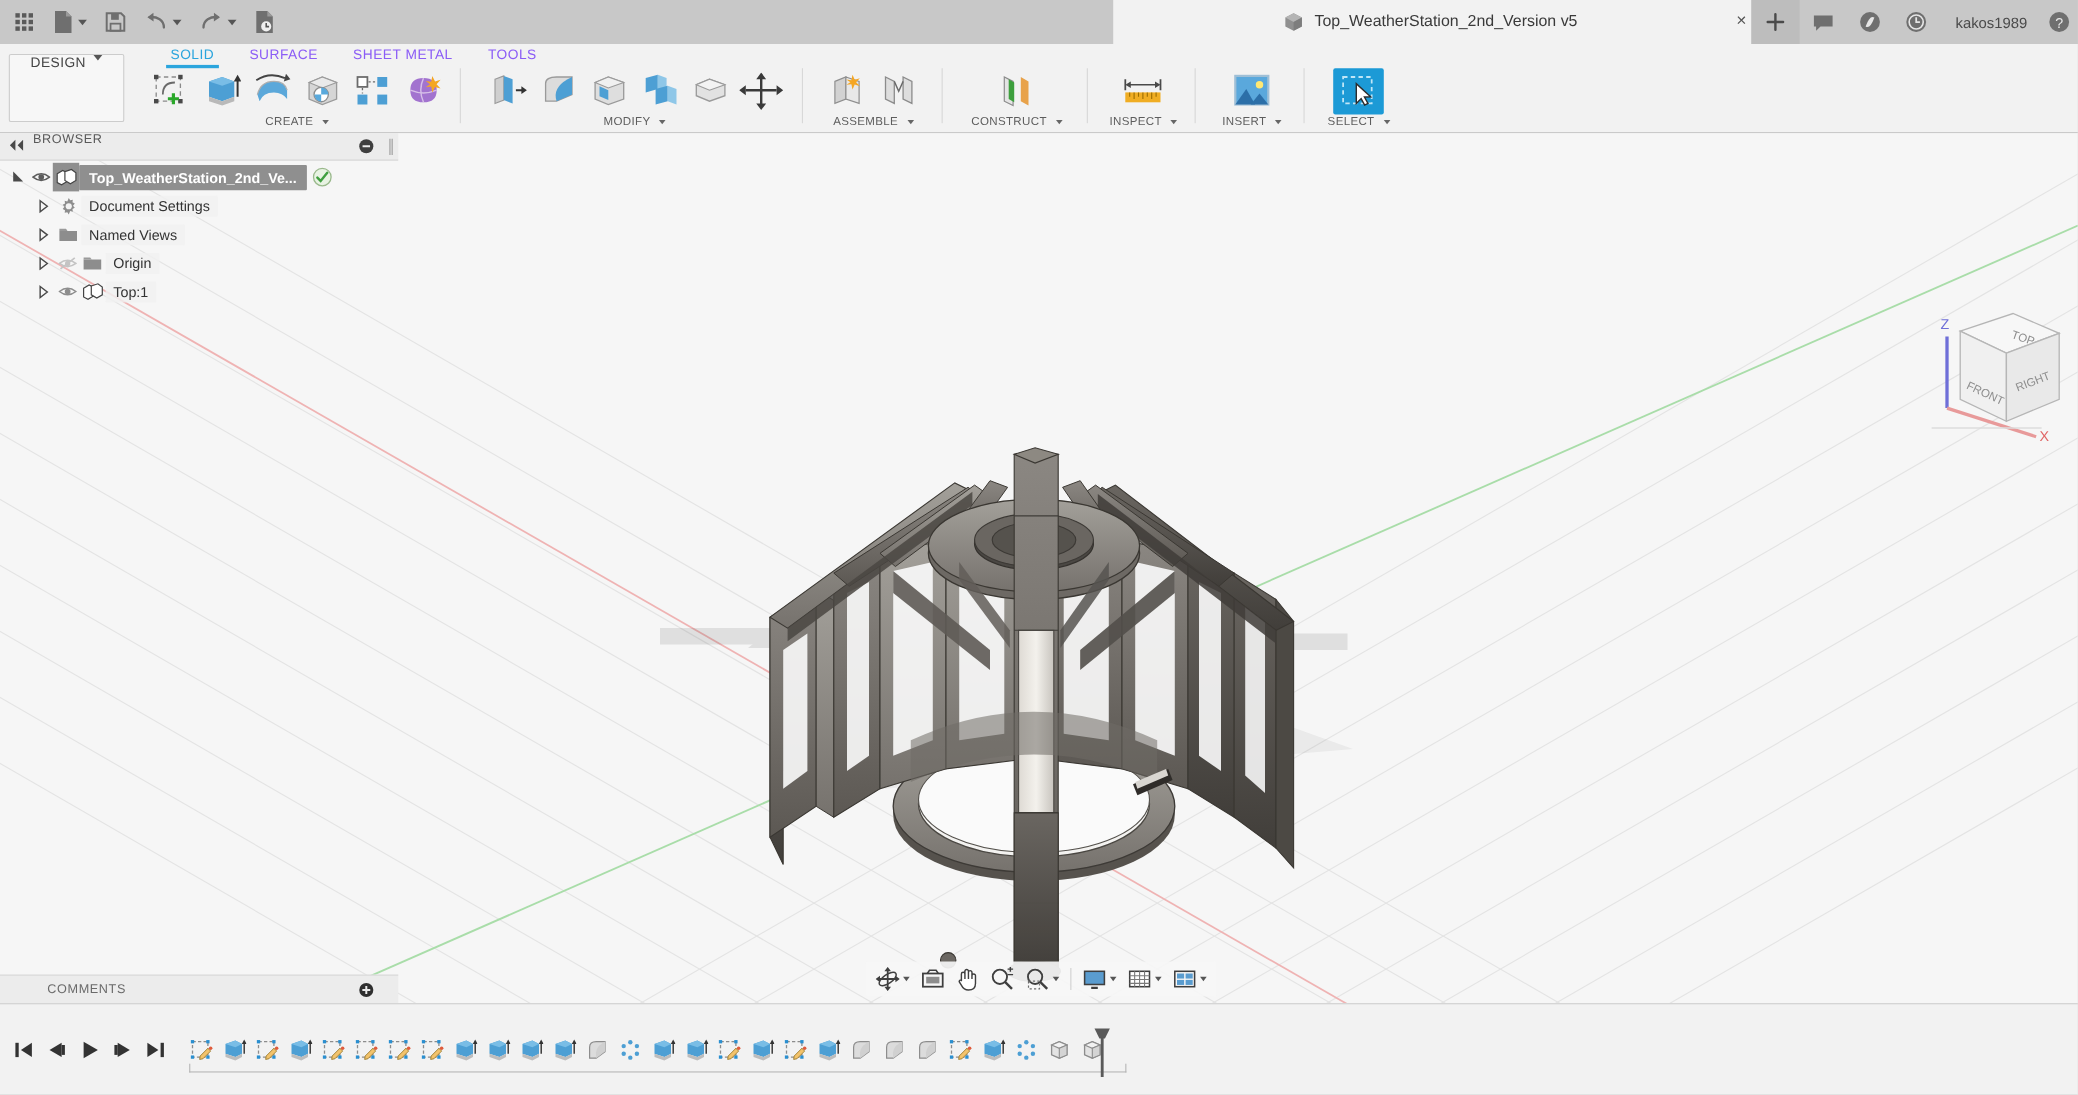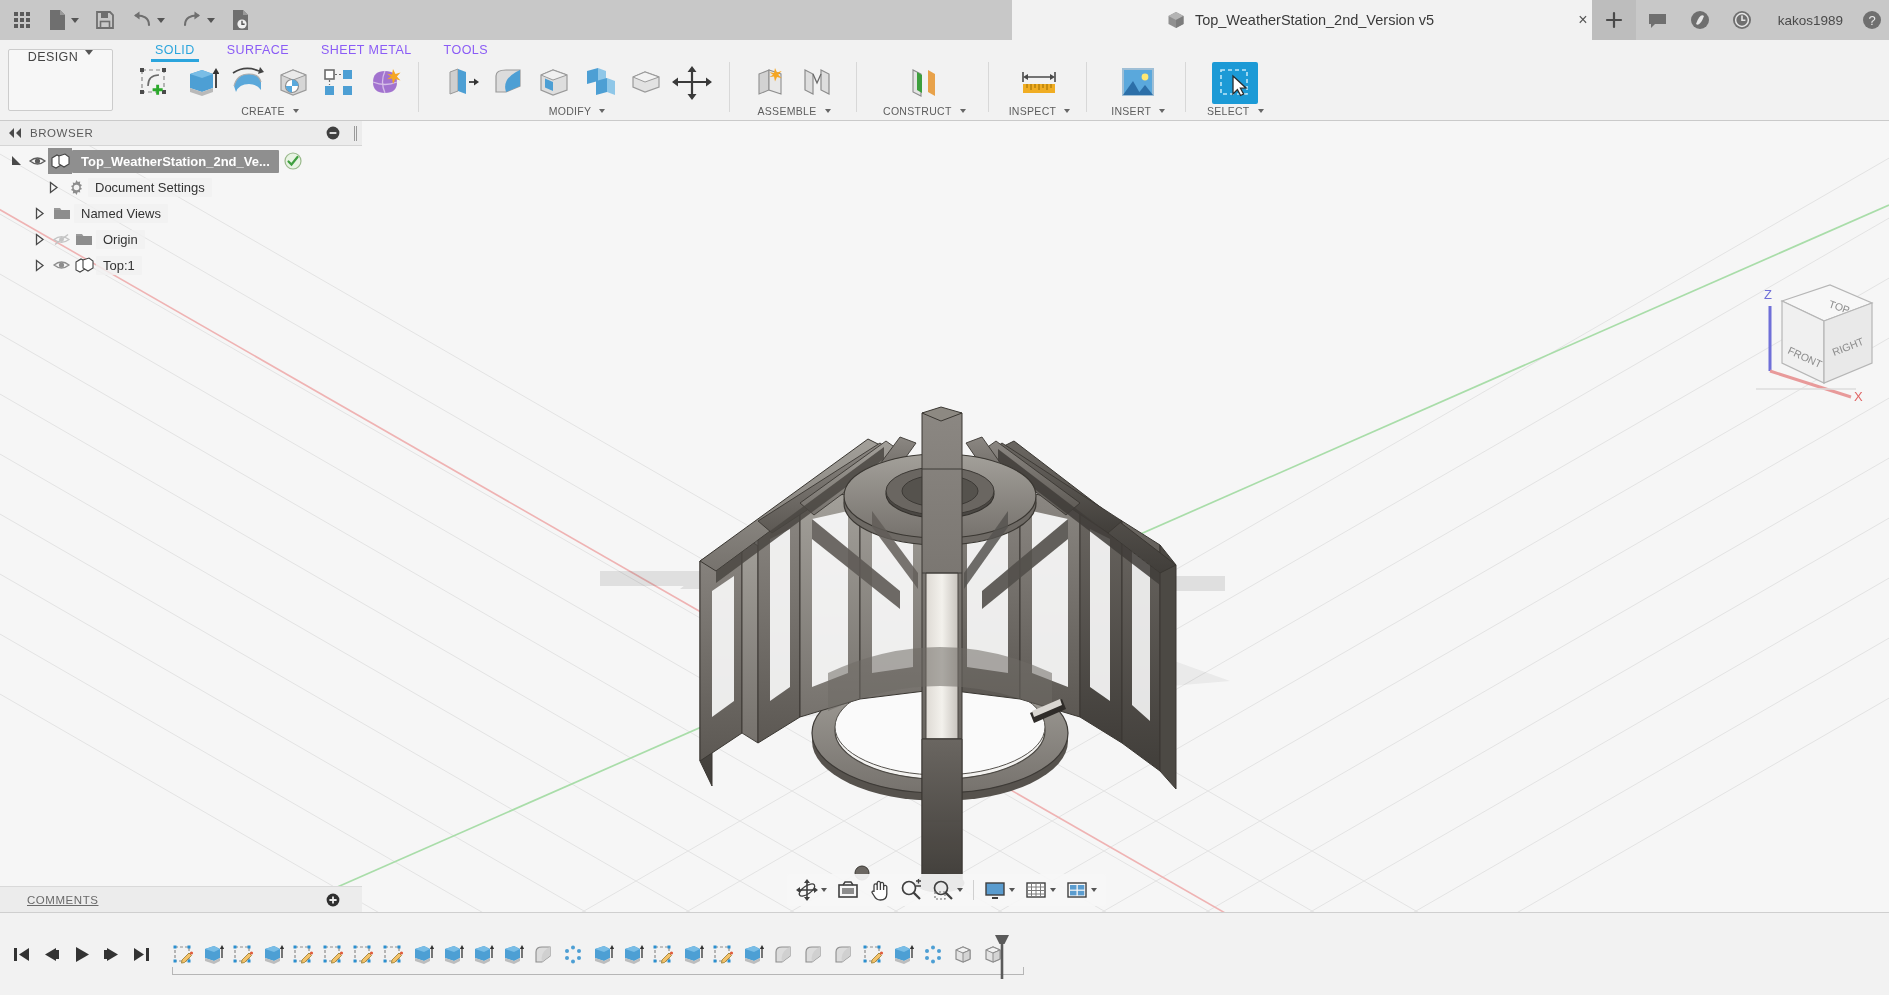--- a/index.html
+++ b/index.html
@@ -108,21 +108,21 @@
   }
   .gridsvg { position: absolute; inset: 0; width: 100%; height: 100%; }
 
   
   .browser {
     position: absolute; top: 121px; left: 0; width: 368px; height: 791px;
   }
   .br-header {
     position: absolute; top: 0; left: 0; width: 362px; height: 25px;
     background: #ececec; border-bottom: 1px solid #d5d5d5;
-    display: flex; align-items: center; padding-left: 4px;
+    display: flex; padding-left: 4px;
   }
   .br-collapse { width: 22px; height: 22px; display:flex; align-items:center; justify-content:center; cursor:pointer; }
   .br-title { font-size: 11.5px; color: #5a5a5a; letter-spacing: .55px; margin-left: 4px; }
   .br-dot { position: absolute; right: 22px; top: 5px; width: 14px; height: 14px; cursor: pointer; }
   .br-grip { position: absolute; right: 4px; top: 5px; width: 5px; height: 15px; cursor: col-resize; }
   .tree { position: absolute; top: 27px; left: 0; width: 362px; }
   .tnode {
     display: flex; align-items: center; height: 26px; cursor: pointer;
     font-size: 13px; color: #333;
   }
@@ -137,21 +137,21 @@
   .tnode.root .tlabel { background: #8f8f8f; color: #fff; padding: 2px 9px; border-radius: 1px; }
   .tnode.root .ticon { background: #8f8f8f; }
   .chk { width: 18px; height: 18px; margin-left: 5px; }
 
   
   .comments {
     position: absolute; bottom: 0; left: 0; width: 362px; height: 26px;
     background: #ececec; border-top: 1px solid #d9d9d9;
     display: flex; align-items: center;
   }
-  .cm-title { font-size: 11.5px; color: #6a6a6a; letter-spacing: .55px; margin-left: 27px; text-decoration: underline; }
+  .cm-title { font-size: 11.5px; color: #6a6a6a; letter-spacing: .55px; margin-left: 43px; }
   .cm-add { position: absolute; right: 22px; top: 6px; width: 14px; height: 14px; cursor: pointer; }
 
   
   .viewcube { position: absolute; top: 150px; right: 8px; width: 125px; height: 135px; }
 
   
   .navbar {
     position: absolute; left: 787px; bottom: 6px; height: 32px;
     display: flex; align-items: center;
     background: rgba(246,246,246,.92); border-radius: 2px; padding: 0 4px;
@@ -806,21 +806,21 @@
         </span>
         <span class="tlabel">Top_WeatherStation_2nd_Ve...</span>
         <span class="chk">
           <svg width="18" height="18" viewBox="0 0 18 18">
             <circle cx="9" cy="9" r="8" fill="#e8f3e3" stroke="#9ab98c" stroke-width="1.2"></circle>
             <path d="M4.5 9.5 L7.5 12.5 L13.5 5" fill="none" stroke="#3f9f3f" stroke-width="2.2" stroke-linecap="round"></path>
           </svg>
         </span>
       </div>
 
-      <div class="tnode" style="padding-left:44px">
+      <div class="tnode" style="padding-left:30px">
         <span class="arrow">
           <svg width="12" height="13" viewBox="0 0 12 13">
               <path d="M2.5 1.5 L9 6.5 L2.5 11.5 Z" fill="none" stroke="#4a4a4a" stroke-width="1.3"></path>
             </svg>
         </span>
         <span class="ticon">
           <svg width="17" height="17" viewBox="0 0 17 17">
             <path d="M8.5 1 l1.3 2.1 l2.4 -.6 l-.3 2.4 l2.1 1.2 l-1.6 1.9 l1.6 1.9 l-2.1 1.2 l.3 2.4 l-2.4 -.6 L8.5 16 l-1.3 -2.1 l-2.4 .6 l.3 -2.4 l-2.1 -1.2 l1.6 -1.9 l-1.6 -1.9 l2.1 -1.2 l-.3 -2.4 l2.4 .6 Z" fill="#8d8d8d"></path>
             <circle cx="8.5" cy="8.5" r="2.8" fill="#f2f2f2"></circle>
           </svg>

